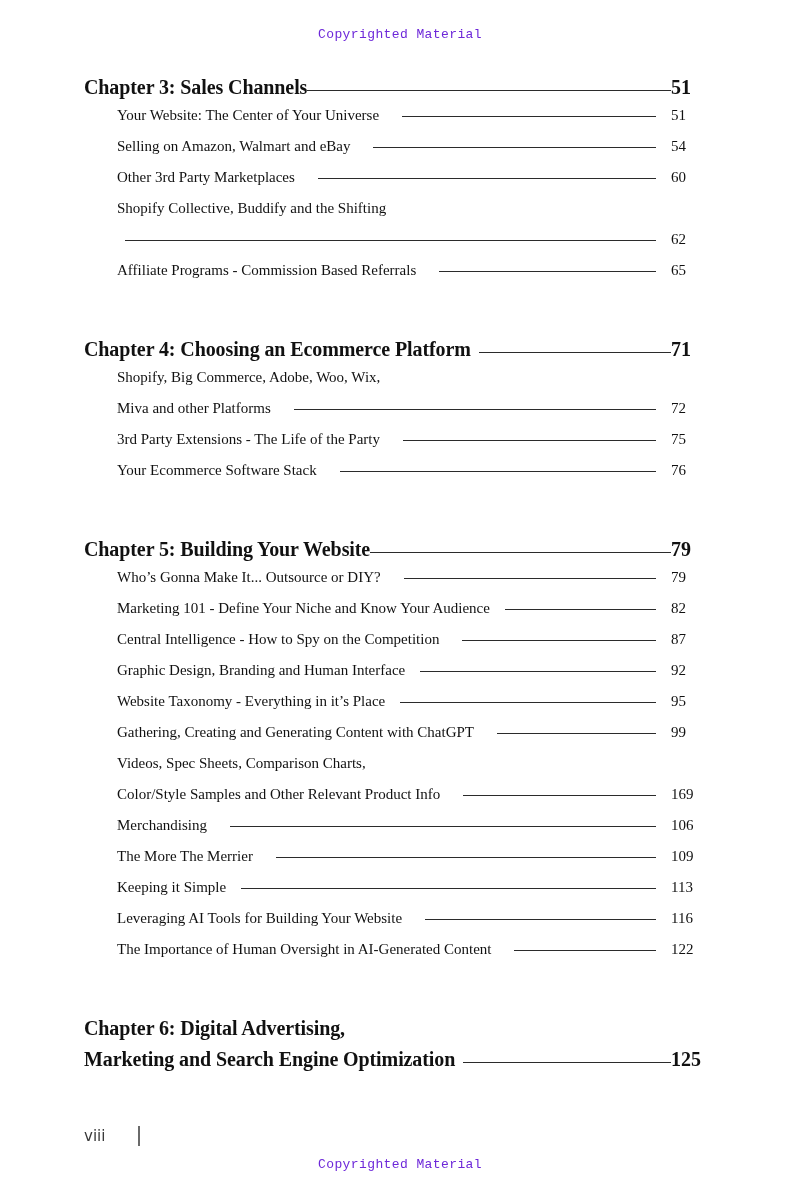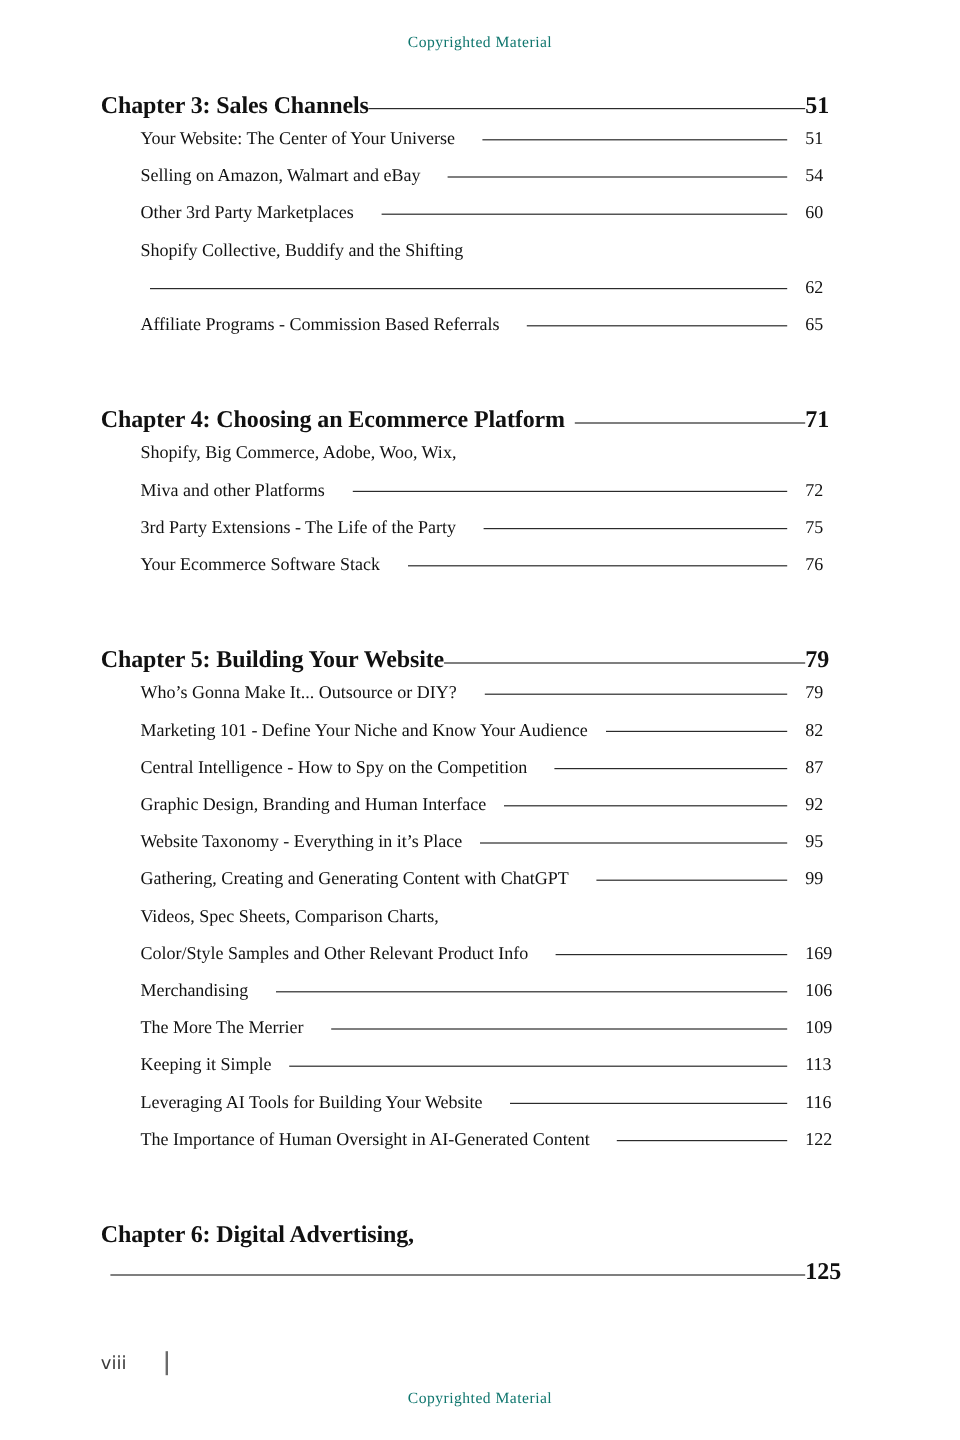--- a/index.html
+++ b/index.html
@@ -14,24 +14,24 @@
     font-family: "Liberation Serif", serif;
     color: #111111;
     overflow: hidden;
   }
 
   .watermark {
     position: absolute;
     left: 0;
     width: 800px;
     text-align: center;
-    font-family: Liberation Serif, serif;
+    font-family: Liberation Mono, monospace;
     font-size: 13px;
     letter-spacing: 0.4px;
-    color: #0f766e;
+    color: #6d28d9;
   }
   .watermark-top { top: 27px; }
   .watermark-bottom { top: 1157px; }
 
   .toc {
     position: absolute;
     top: 74px;
     left: 84px;
     width: 616px;
   }
@@ -249,20 +249,21 @@
         <span class="page-num">122</span>
       </div>
     </div>
     <div class="chapter-block">
       <div class="row chapter-row">
         <span class="label">Chapter 6: Digital Advertising,</span>
         <span class="leader no-gap" style="visibility: hidden;"></span>
         <span class="page-num"></span>
       </div>
       <div class="row chapter-row">
+        <span class="label">Marketing and Search Engine Optimization</span>
         <span class="leader gap-before"></span>
         <span class="page-num">125</span>
       </div>
     </div>
   </div>
 
 <div class="footer">
   <span class="folio">viii</span>
   <span class="rule"></span>
 </div>

